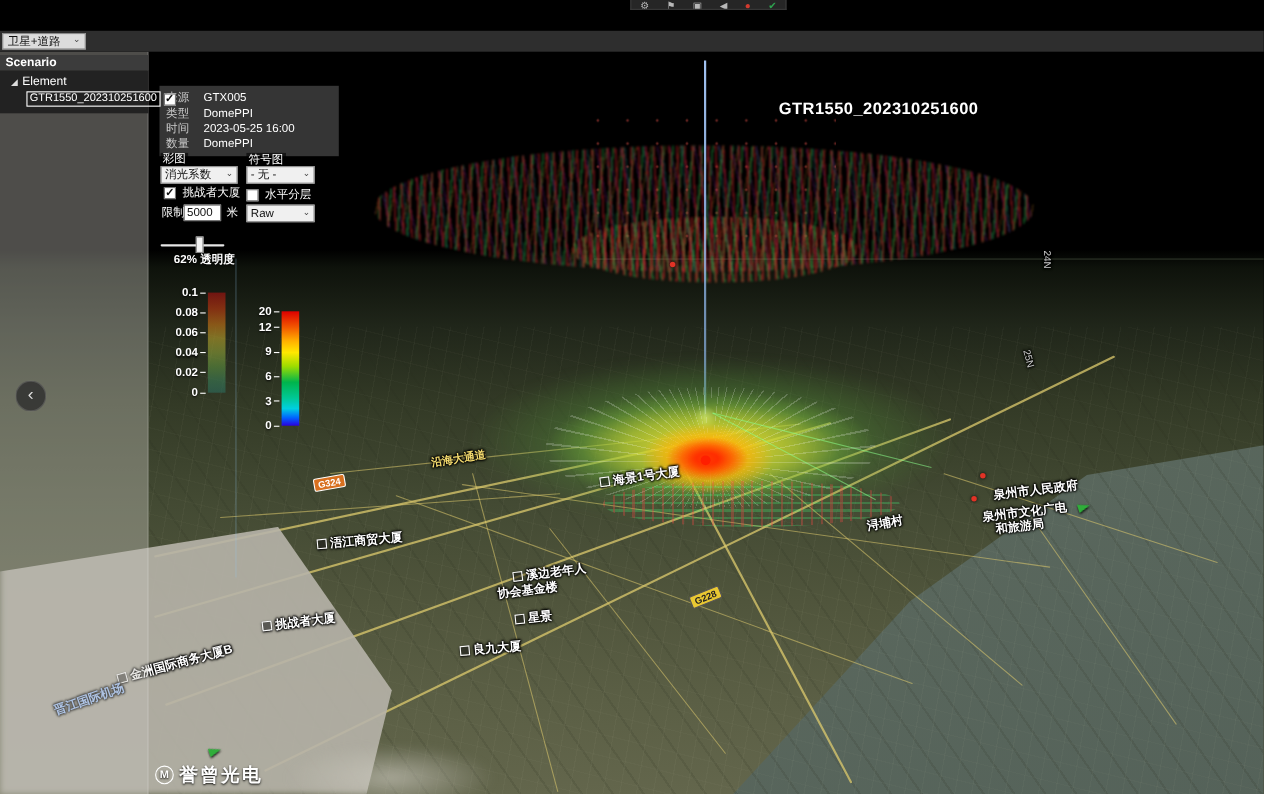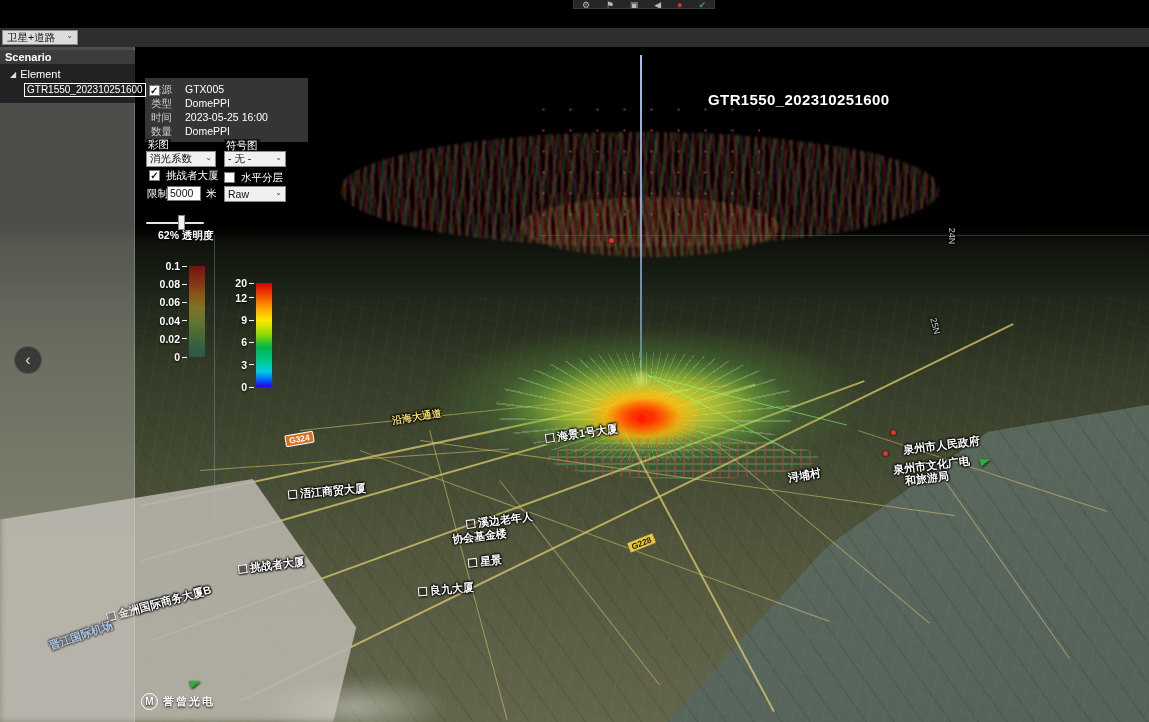--- a/index.html
+++ b/index.html
@@ -119,21 +119,21 @@
   .cbar-sym{left:256px;top:283px;width:16px;height:104px;}
   .cbar-sym .cbar-grad{background:linear-gradient(180deg,#dc0000 0%,#f25800 14%,#ffb000 26%,#ffe800 36%,#9edc00 48%,#00b44c 62%,#00c896 76%,#00cfe0 85%,#0064ff 93%,#2a00e0 100%);}
   .tick{position:absolute;right:18px;transform:translateY(-50%);display:flex;align-items:center;gap:2px;
         color:#fff;font-size:10.5px;font-weight:700;text-shadow:0 1px 2px #000;}
   .tick .dash{width:5px;height:1px;background:#fff;}
 
   
   .logo{position:absolute;left:141px;top:693px;display:flex;align-items:center;gap:5px;z-index:25;}
   .logo-circle{width:17px;height:17px;border-radius:50%;border:1.5px solid #fff;color:#fff;font-size:10px;font-weight:700;
     display:flex;align-items:center;justify-content:center;text-shadow:0 1px 2px #000;}
-  .logo-text{color:#fff;font-size:11px;font-weight:700;letter-spacing:2px;text-shadow:0 1px 2px #000;}
+  .logo-text{color:#fff;font-size:17px;font-weight:700;letter-spacing:2px;text-shadow:0 1px 2px #000;}
 </style>
 </head>
 <body>
 
 <div class="stage">
 
   <div class="map">
     <div class="map-layer sea"></div>
     <div class="map-layer city-tex"></div>
     <div id="roads">

